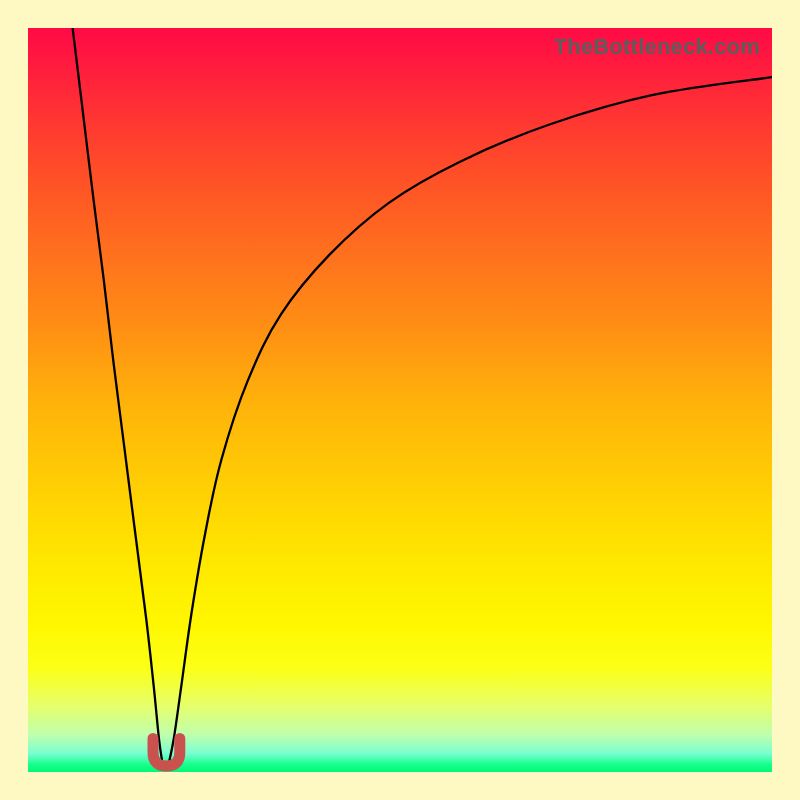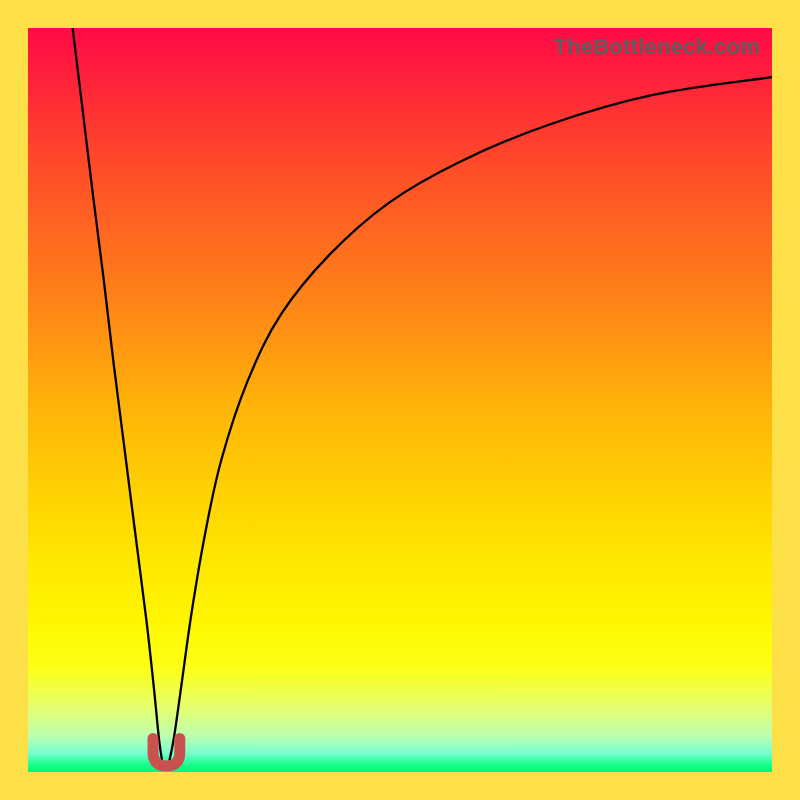--- a/index.html
+++ b/index.html
@@ -1,20 +1,20 @@
 <!DOCTYPE html>
 <html><head>
 <meta charset="utf-8">
 <style>
   * { margin: 0; padding: 0; box-sizing: border-box; }
   body { width: 800px; height: 800px; overflow: hidden; background: #000; position: relative; }
   .frame {
     width: 800px;
     height: 800px;
-    background: #fde047;
+    background: #fef9c3;
     position: relative;
   }
   .plot-area {
     position: absolute;
     left: 28px;
     top: 28px;
     width: 744px;
     height: 744px;
     overflow: hidden;
   }

